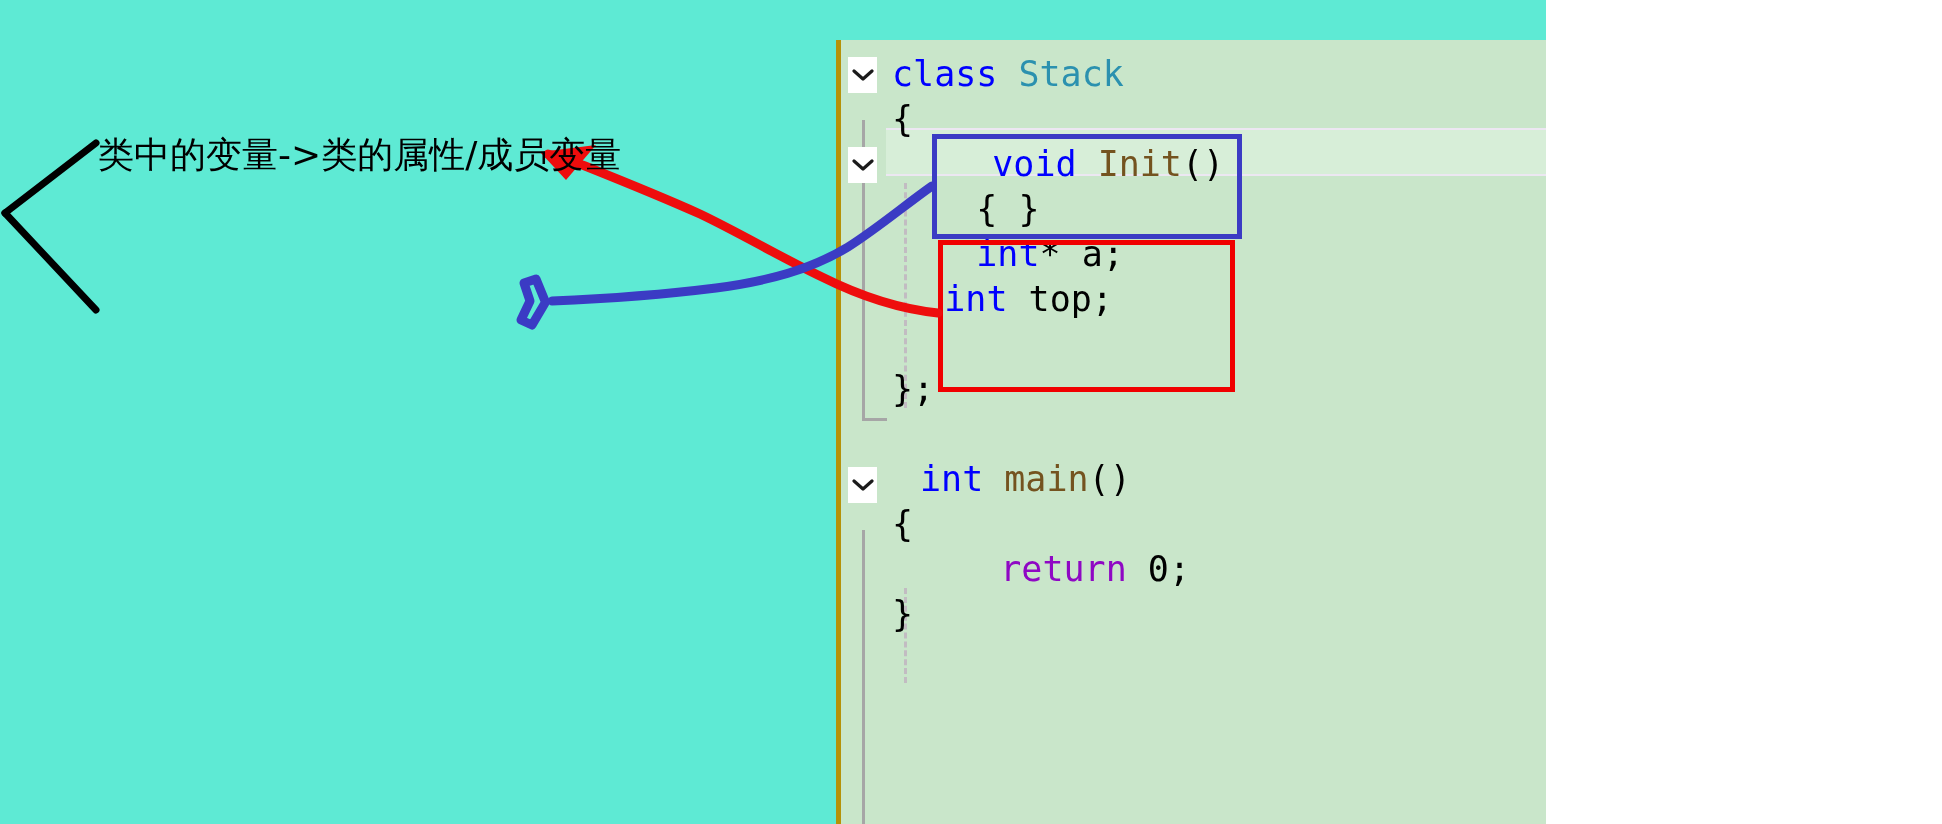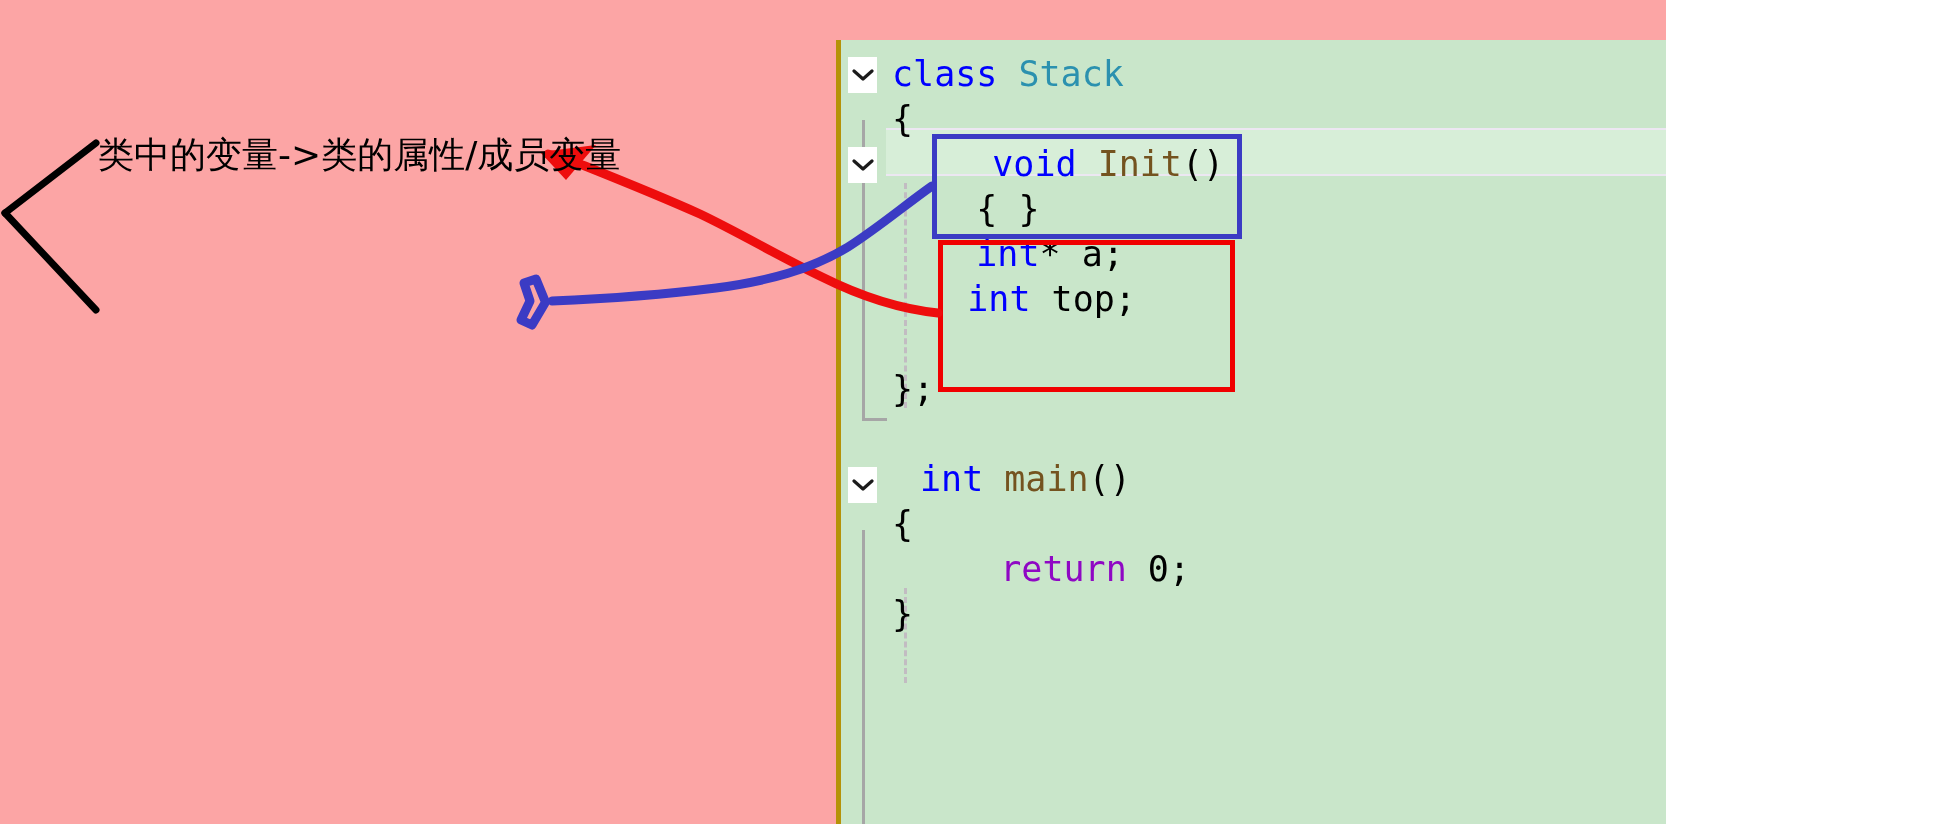--- a/index.html
+++ b/index.html
@@ -2,23 +2,23 @@
 <html><head>
 <meta charset="utf-8">
 <style>
   html, body {
     margin: 0;
     padding: 0;
     background: #ffffff;
   }
   #root {
     position: relative;
-    width: 1666px;
+    width: 1546px;
     height: 824px;
-    background: #fca5a5;
+    background: #5eead4;
     overflow: hidden;
     font-family: "Liberation Sans", sans-serif;
   }
 
   
   .annot-layer {
     position: absolute;
     left: 0; top: 0;
     width: 1942px; height: 824px;
     pointer-events: none;
@@ -148,21 +148,21 @@
       <svg width="22" height="14" viewBox="0 0 22 14">
         <path d="M2 3 L11 11 L20 3" fill="none" stroke="#1b1b1b" stroke-width="3.2" stroke-linecap="round" stroke-linejoin="round"></path>
       </svg>
     </div>
 
     <div class="code-line" style="top:12px;  padding-left:56px;"><span class="tok-kw">class </span><span class="tok-type">Stack</span></div>
     <div class="code-line" style="top:57px;  padding-left:56px;"><span class="tok-plain">{</span></div>
     <div class="code-line" style="top:102px; padding-left:72px;"><span>    </span><span class="tok-kw">void </span><span class="tok-fn">Init</span><span class="tok-plain">()</span></div>
     <div class="code-line" style="top:147px; padding-left:56px;"><span>    </span><span class="tok-plain">{ }</span></div>
     <div class="code-line" style="top:192px; padding-left:56px;"><span>    </span><span class="tok-kw">int</span><span class="tok-plain">* a;</span></div>
-    <div class="code-line" style="top:237px; padding-left:47px;"><span>    </span><span class="tok-kw">int</span><span class="tok-plain"> top;</span></div>
+    <div class="code-line" style="top:237px; padding-left:24px;"><span>    </span><span class="tok-kw">int</span><span class="tok-plain"> top;</span></div>
     <div class="code-line" style="top:327px; padding-left:56px;"><span class="tok-plain">};</span></div>
     <div class="code-line" style="top:372px; padding-left:56px;"><span class="tok-plain"></span></div>
     <div class="code-line" style="top:417px; padding-left:56px;margin-left:28px;"><span class="tok-kw">int </span><span class="tok-fn">main</span><span class="tok-plain">()</span></div>
     <div class="code-line" style="top:462px; padding-left:56px;"><span class="tok-plain">{</span></div>
     <div class="code-line" style="top:507px; padding-left:80px;"><span>    </span><span class="tok-ctrl">return </span><span class="tok-plain">0;</span></div>
     <div class="code-line" style="top:552px; padding-left:56px;"><span class="tok-plain">}</span></div>
 
     <div class="hl-box" id="box-methods" style="left:96px; top:94px; width:310px; height:105px;"></div>
     <div class="hl-box" id="box-fields" style="left:102px; top:200px; width:297px; height:152px;"></div>
   </div>

